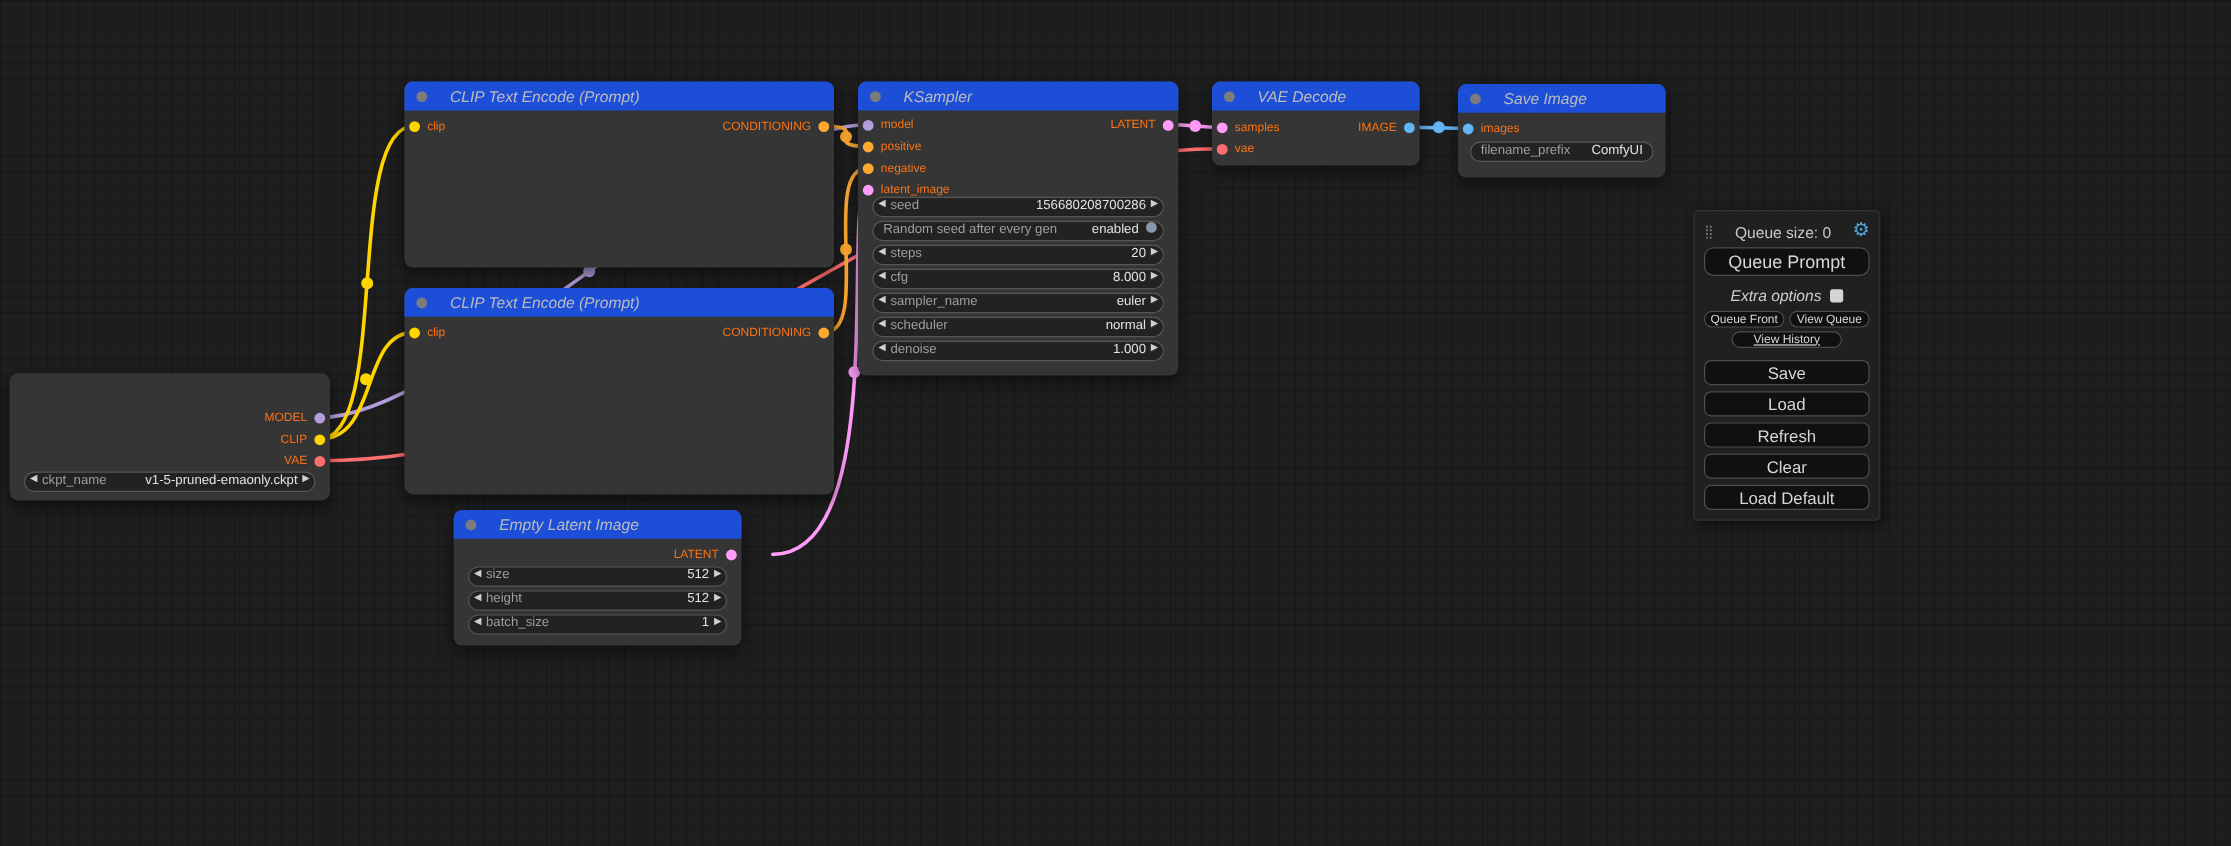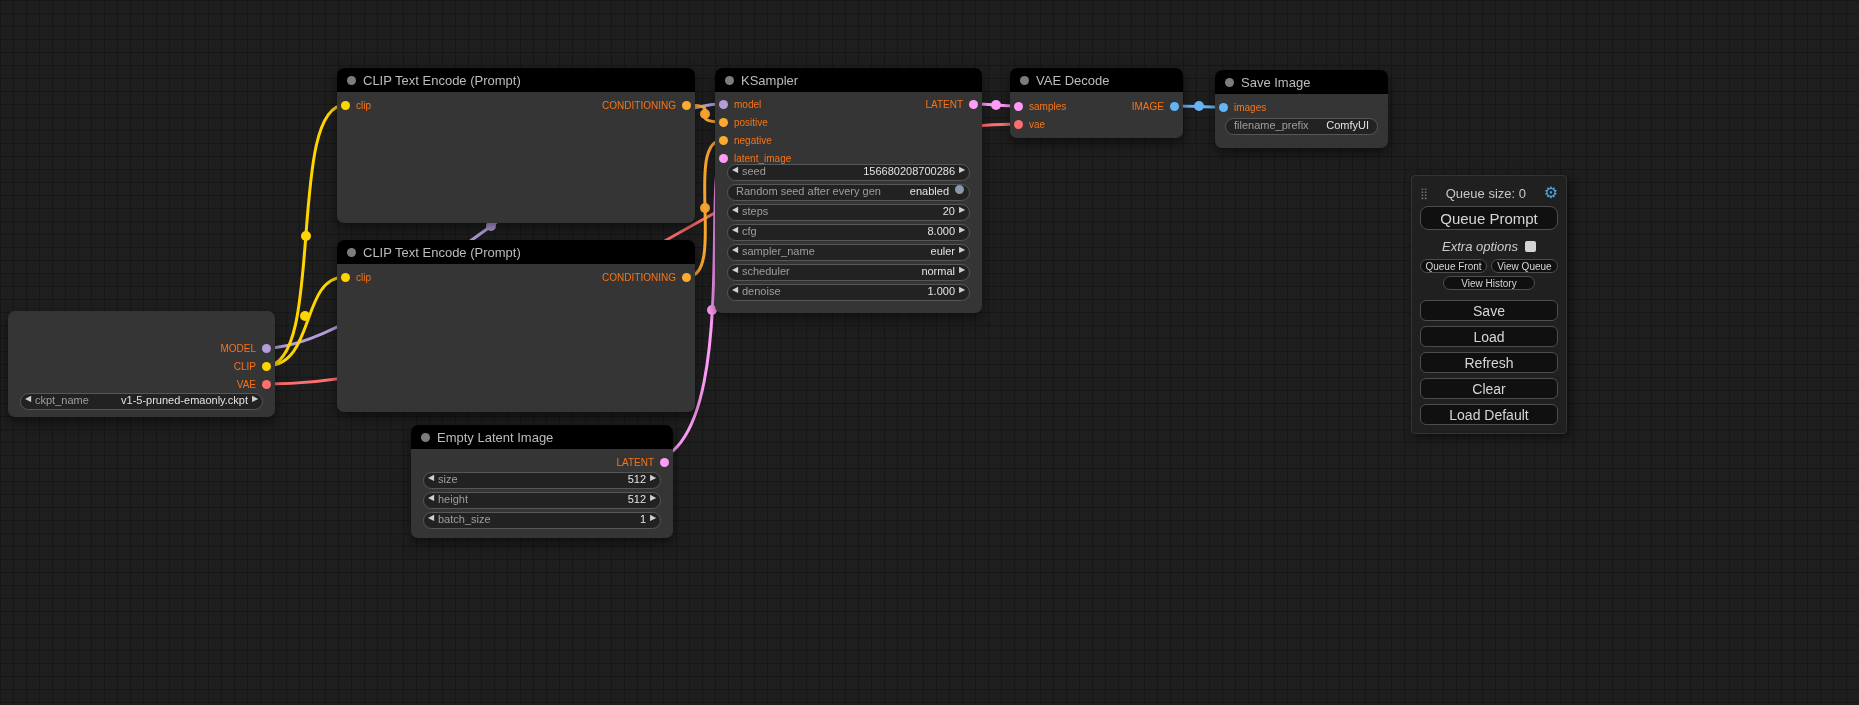--- a/index.html
+++ b/index.html
@@ -12,23 +12,23 @@
       linear-gradient(90deg, rgba(0,0,0,0.22) 1px, transparent 1px);
     background-size:13px 13px;
   }
   .wires{position:absolute;left:0;top:0;z-index:1;}
   .wires path{fill:none;stroke-width:3;stroke-linecap:round;}
   .node{
     position:absolute;z-index:2;background:#353535;border-radius:7px;
     box-shadow:0 5px 12px rgba(0,0,0,.5);
   }
   .titlebar{
-    height:24px;display:flex;align-items:center;gap:7px;padding:0 10px;
-    background:#000000;border-radius:7px 7px 0 0;color:#bcbcbc;font-size:13px;
-    box-sizing:border-box;white-space:nowrap;overflow:hidden;
+    height:24px;display:flex;align-items:center;gap:19px;padding:0 10px;
+    background:#1d4ed8;border-radius:7px 7px 0 0;color:#bcbcbc;font-size:13px;
+    box-sizing:border-box;white-space:nowrap;overflow:hidden;font-style:italic;
   }
   .cdot{width:9px;height:9px;border-radius:50%;background:#7c7c7c;flex:none;}
   .dot{width:9px;height:9px;border-radius:50%;background:#888;flex:none;display:inline-block;}
   .iorow{position:absolute;left:0;right:0;height:18px;display:flex;justify-content:space-between;align-items:center;padding:0 4px;box-sizing:border-box;}
   .incol{position:absolute;left:0;width:65%;}
   .outcol{position:absolute;right:0;width:45%;}
   .srow{height:18px;display:flex;align-items:center;gap:6px;padding-left:4px;}
   .srow.right{justify-content:flex-end;padding-left:0;padding-right:4px;}
   .slabel{color:#f97316;font-size:10px;white-space:nowrap;}
   .sgrp{display:flex;align-items:center;gap:6px;}
@@ -61,21 +61,21 @@
   .menu button{
     display:block;background:#101010;border:1px solid #4d4d4d;color:#d6d6d6;
     font-family:"Liberation Sans",sans-serif;cursor:pointer;box-sizing:border-box;
   }
   .btn-big{width:100%;height:24px;font-size:15px;border-radius:8px;margin-bottom:8px;}
   .extra-row{display:flex;align-items:center;justify-content:center;gap:7px;height:16px;margin-bottom:5px;color:#cccccc;font-size:13px;font-style:italic;}
   .checkbox{width:11px;height:11px;background:#d4d4d4;border-radius:2px;display:inline-block;cursor:pointer;}
   .small-row{display:flex;gap:4px;margin-bottom:3px;}
   .btn-small{flex:1;height:14px;font-size:10px;border-radius:8px;padding:0;}
   .hist-row{display:flex;justify-content:center;margin-bottom:10px;}
-  .btn-hist{width:92px;height:14px;font-size:10px;border-radius:8px;padding:0;}
+  .btn-hist{width:92px;height:14px;font-size:10px;border-radius:8px;padding:0;text-decoration:underline;}
   .btn-med{width:100%;height:21px;font-size:14px;border-radius:6px;margin-bottom:5px;}
   .btn-med:last-child{margin-bottom:0;}
 </style>
 </head>
 <body>
 
 <svg class="wires" width="1859" height="705" viewBox="0 0 1859 705">
   <path d="M 266 348 C 380 348 600 104 723 104" stroke="#B39DDB"></path>
   <path d="M 266 366 C 326 366 286 105 345 105" stroke="#FFD500"></path>
   <path d="M 266 366 C 316 366 300 277 345 277" stroke="#FFD500"></path>
@@ -146,21 +146,21 @@
       <i class="dot" style="background-color: rgb(255, 213, 0);"></i>
       <span class="slabel">clip</span>
     </span>
     <span class="sgrp">
       <span class="slabel">CONDITIONING</span>
       <i class="dot" style="background-color: rgb(255, 169, 49);"></i>
     </span>
   </div>
 </div>
 
-<div class="node" style="left:411px;top:425px;width:262px;height:113px">
+<div class="node" style="left:378px;top:425px;width:240px;height:113px">
   <div class="titlebar">
     <span class="cdot"></span>
     <span>Empty Latent Image</span>
   </div>
   <div class="iorow" style="top:28px;justify-content:flex-end">
     <span class="sgrp">
       <span class="slabel">LATENT</span>
       <i class="dot" style="background-color: rgb(255, 156, 249);"></i>
     </span>
   </div>

